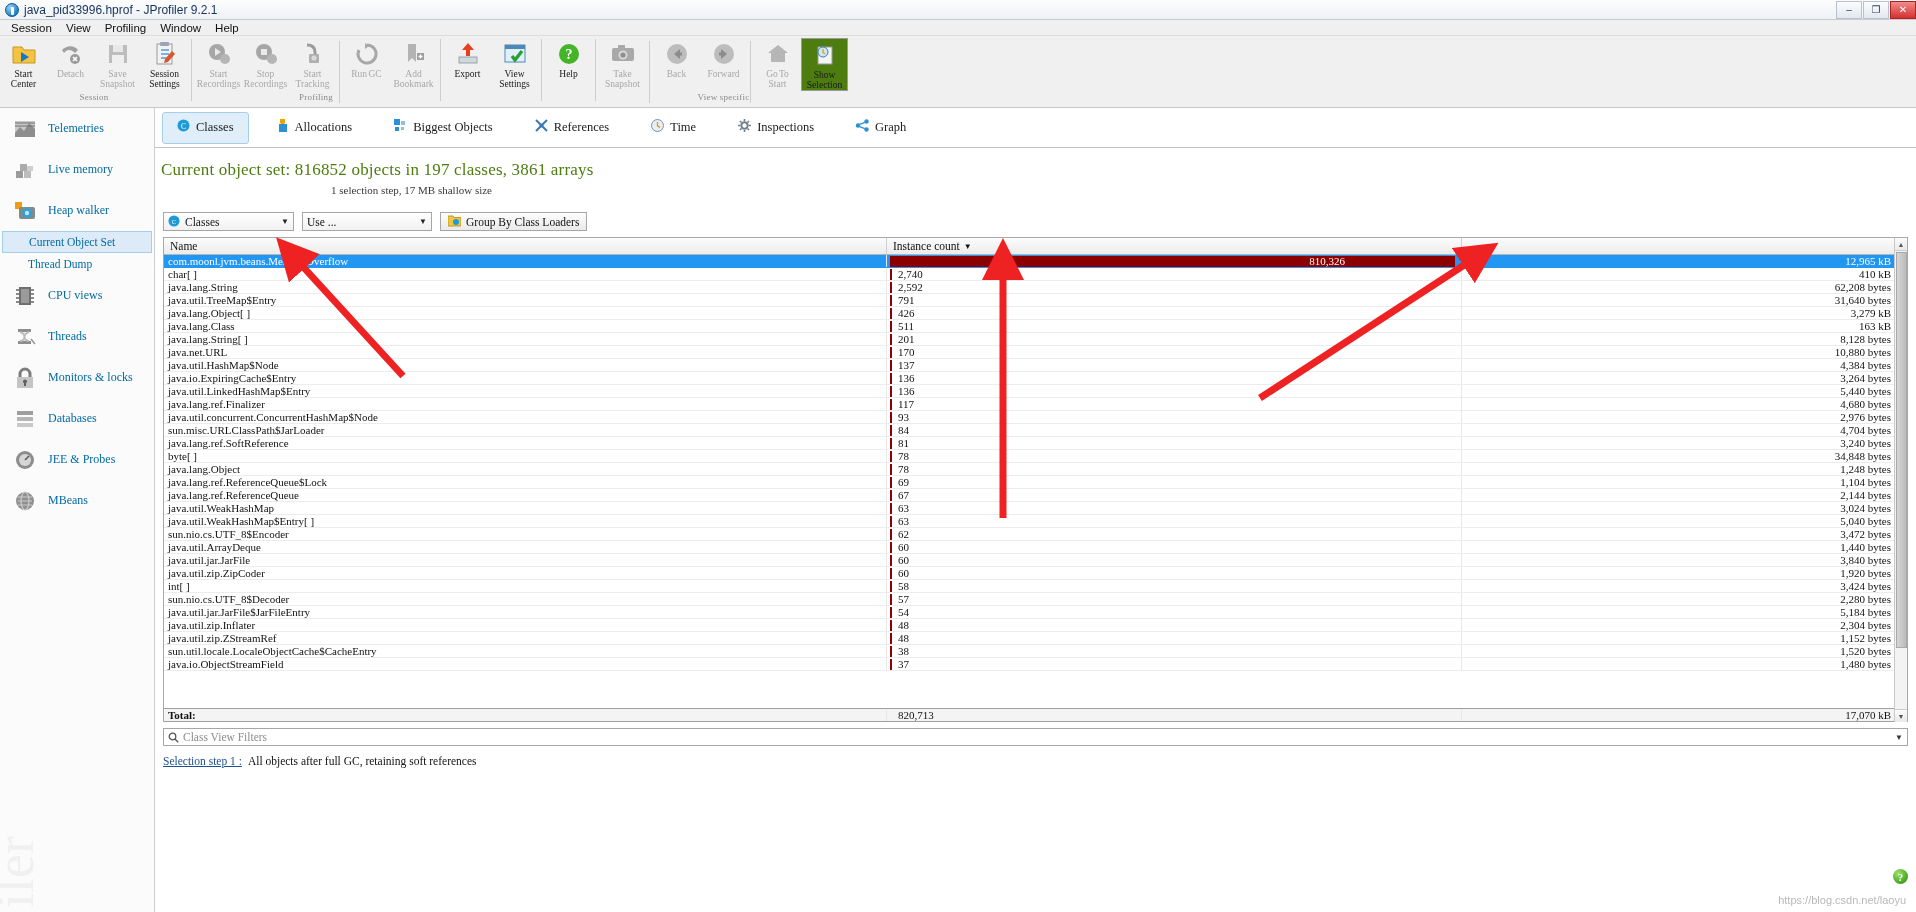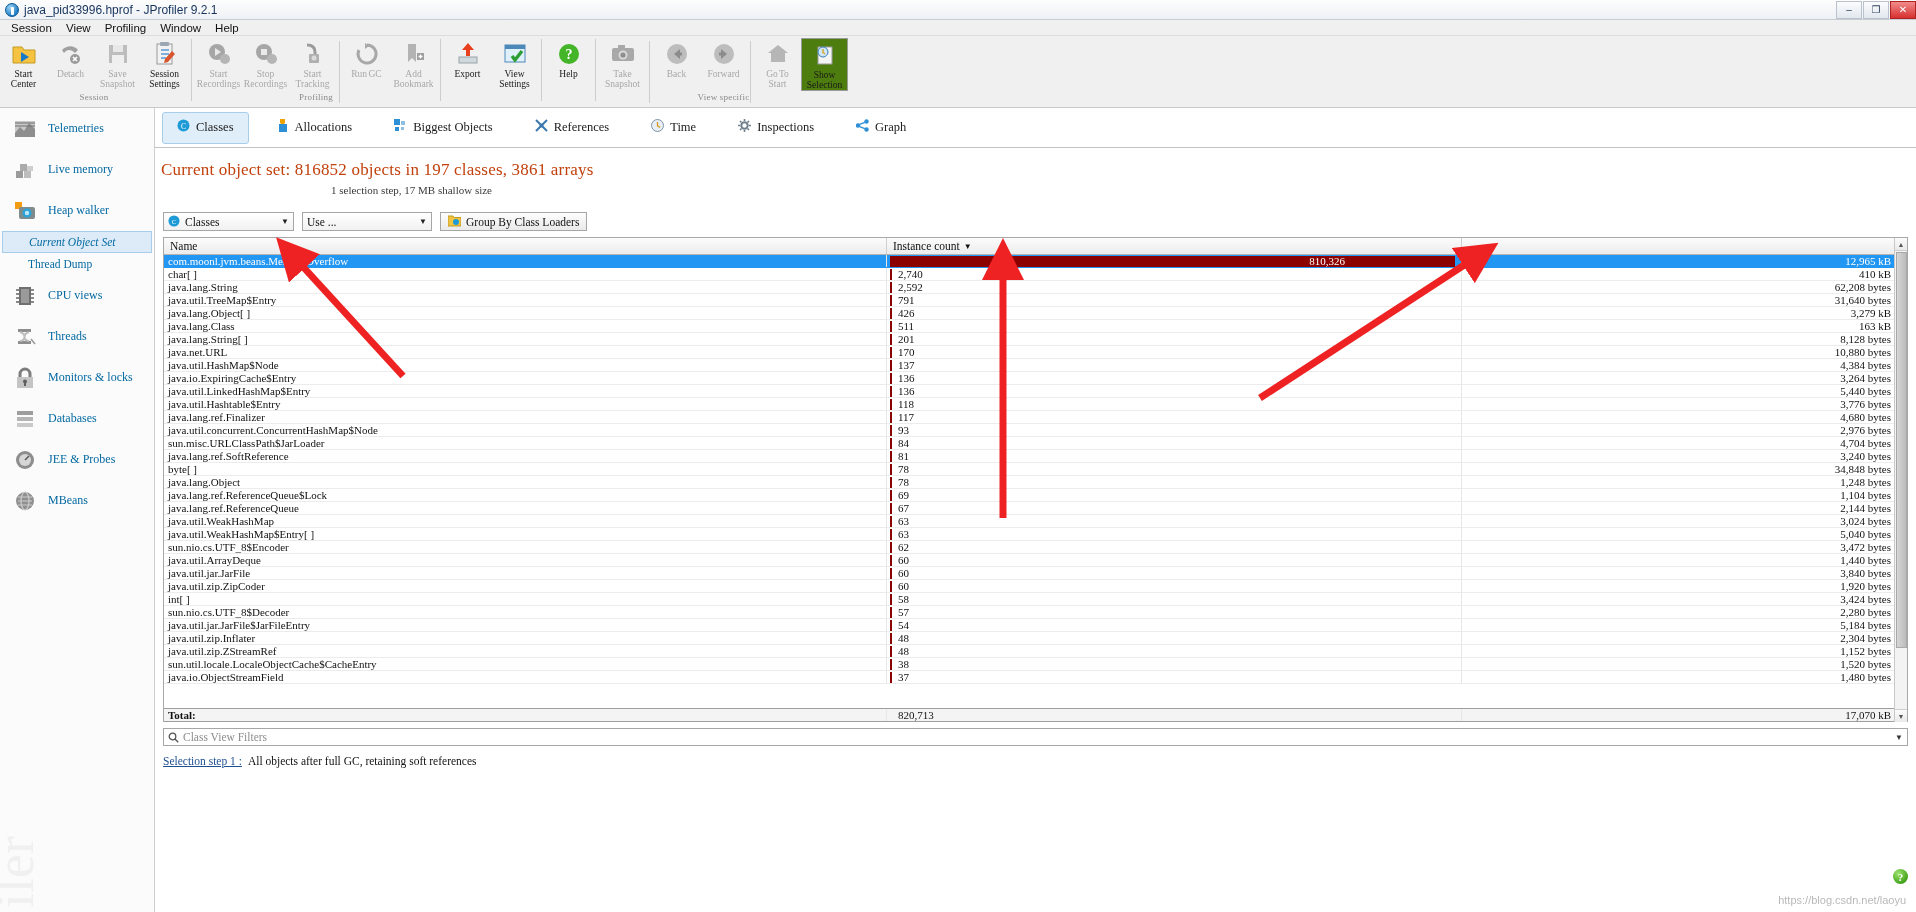--- a/index.html
+++ b/index.html
@@ -91,21 +91,20 @@
     cursor:default;
   }
   .side-item .sic{ width:26px;height:26px; margin-right:10px; flex:0 0 26px;
      display:flex;align-items:center;justify-content:center;}
   .side-item.sub{
     height:22px; padding-left:28px; font-size:11.5px;
   }
   .side-item.sub.active{
     background:#dcebf7; border:1px solid #a8cdea; margin:0 2px;
     padding-left:26px;
-    font-style:italic;
   }
   .watermark{
     position:absolute; left:46px; bottom:4px;
     font-size:54px; color:#f0f0f0; font-family:"Liberation Serif",serif;
     transform:rotate(-90deg); transform-origin:left bottom;
     white-space:nowrap; pointer-events:none;
   }
 
   
   .main{ flex:1; position:relative; background:#fff; display:flex; flex-direction:column; }
@@ -117,21 +116,21 @@
   .tab{
     display:flex;align-items:center; gap:6px;
     height:32px; padding:0 14px; margin-right:12px;
     font-family:"Liberation Serif",serif; font-size:12.5px; color:#1a1a1a;
     cursor:default; border:1px solid transparent; border-radius:3px;
   }
   .tab.active{ background:#dfeef9; border:1px solid #a8cde8; }
 
   .headline{
     font-family:"Liberation Serif",serif;
-    font-size:17px; color:#c2410c; padding:12px 0 0 6px; letter-spacing:.2px;
+    font-size:17px; color:#4d7c0f; padding:12px 0 0 6px; letter-spacing:.2px;
   }
   .subline{
     font-family:"Liberation Serif",serif;
     font-size:11px; color:#3a3a3a; text-align:left; padding:4px 0 0 176px;
   }
 
   .ctrlrow{
     display:flex; align-items:center; gap:8px; padding:16px 0 6px 8px;
   }
   .combo{
@@ -742,25 +741,20 @@
             </div>
             <div class="tr">
               <div class="td-name">java.io.ExpiringCache$Entry</div>
               <div class="td-count"><div class="bar" style="width: 2px;"></div><span class="cnt">136</span></div>
               <div class="td-size">3,264 bytes</div>
             </div>
             <div class="tr">
               <div class="td-name">java.util.LinkedHashMap$Entry</div>
               <div class="td-count"><div class="bar" style="width: 2px;"></div><span class="cnt">136</span></div>
               <div class="td-size">5,440 bytes</div>
-            </div>
-            <div class="tr">
-              <div class="td-name">java.util.Hashtable$Entry</div>
-              <div class="td-count"><div class="bar" style="width: 2px;"></div><span class="cnt">118</span></div>
-              <div class="td-size">3,776 bytes</div>
             </div>
             <div class="tr">
               <div class="td-name">java.lang.ref.Finalizer</div>
               <div class="td-count"><div class="bar" style="width: 2px;"></div><span class="cnt">117</span></div>
               <div class="td-size">4,680 bytes</div>
             </div>
             <div class="tr">
               <div class="td-name">java.util.concurrent.ConcurrentHashMap$Node</div>
               <div class="td-count"><div class="bar" style="width: 2px;"></div><span class="cnt">93</span></div>
               <div class="td-size">2,976 bytes</div>

